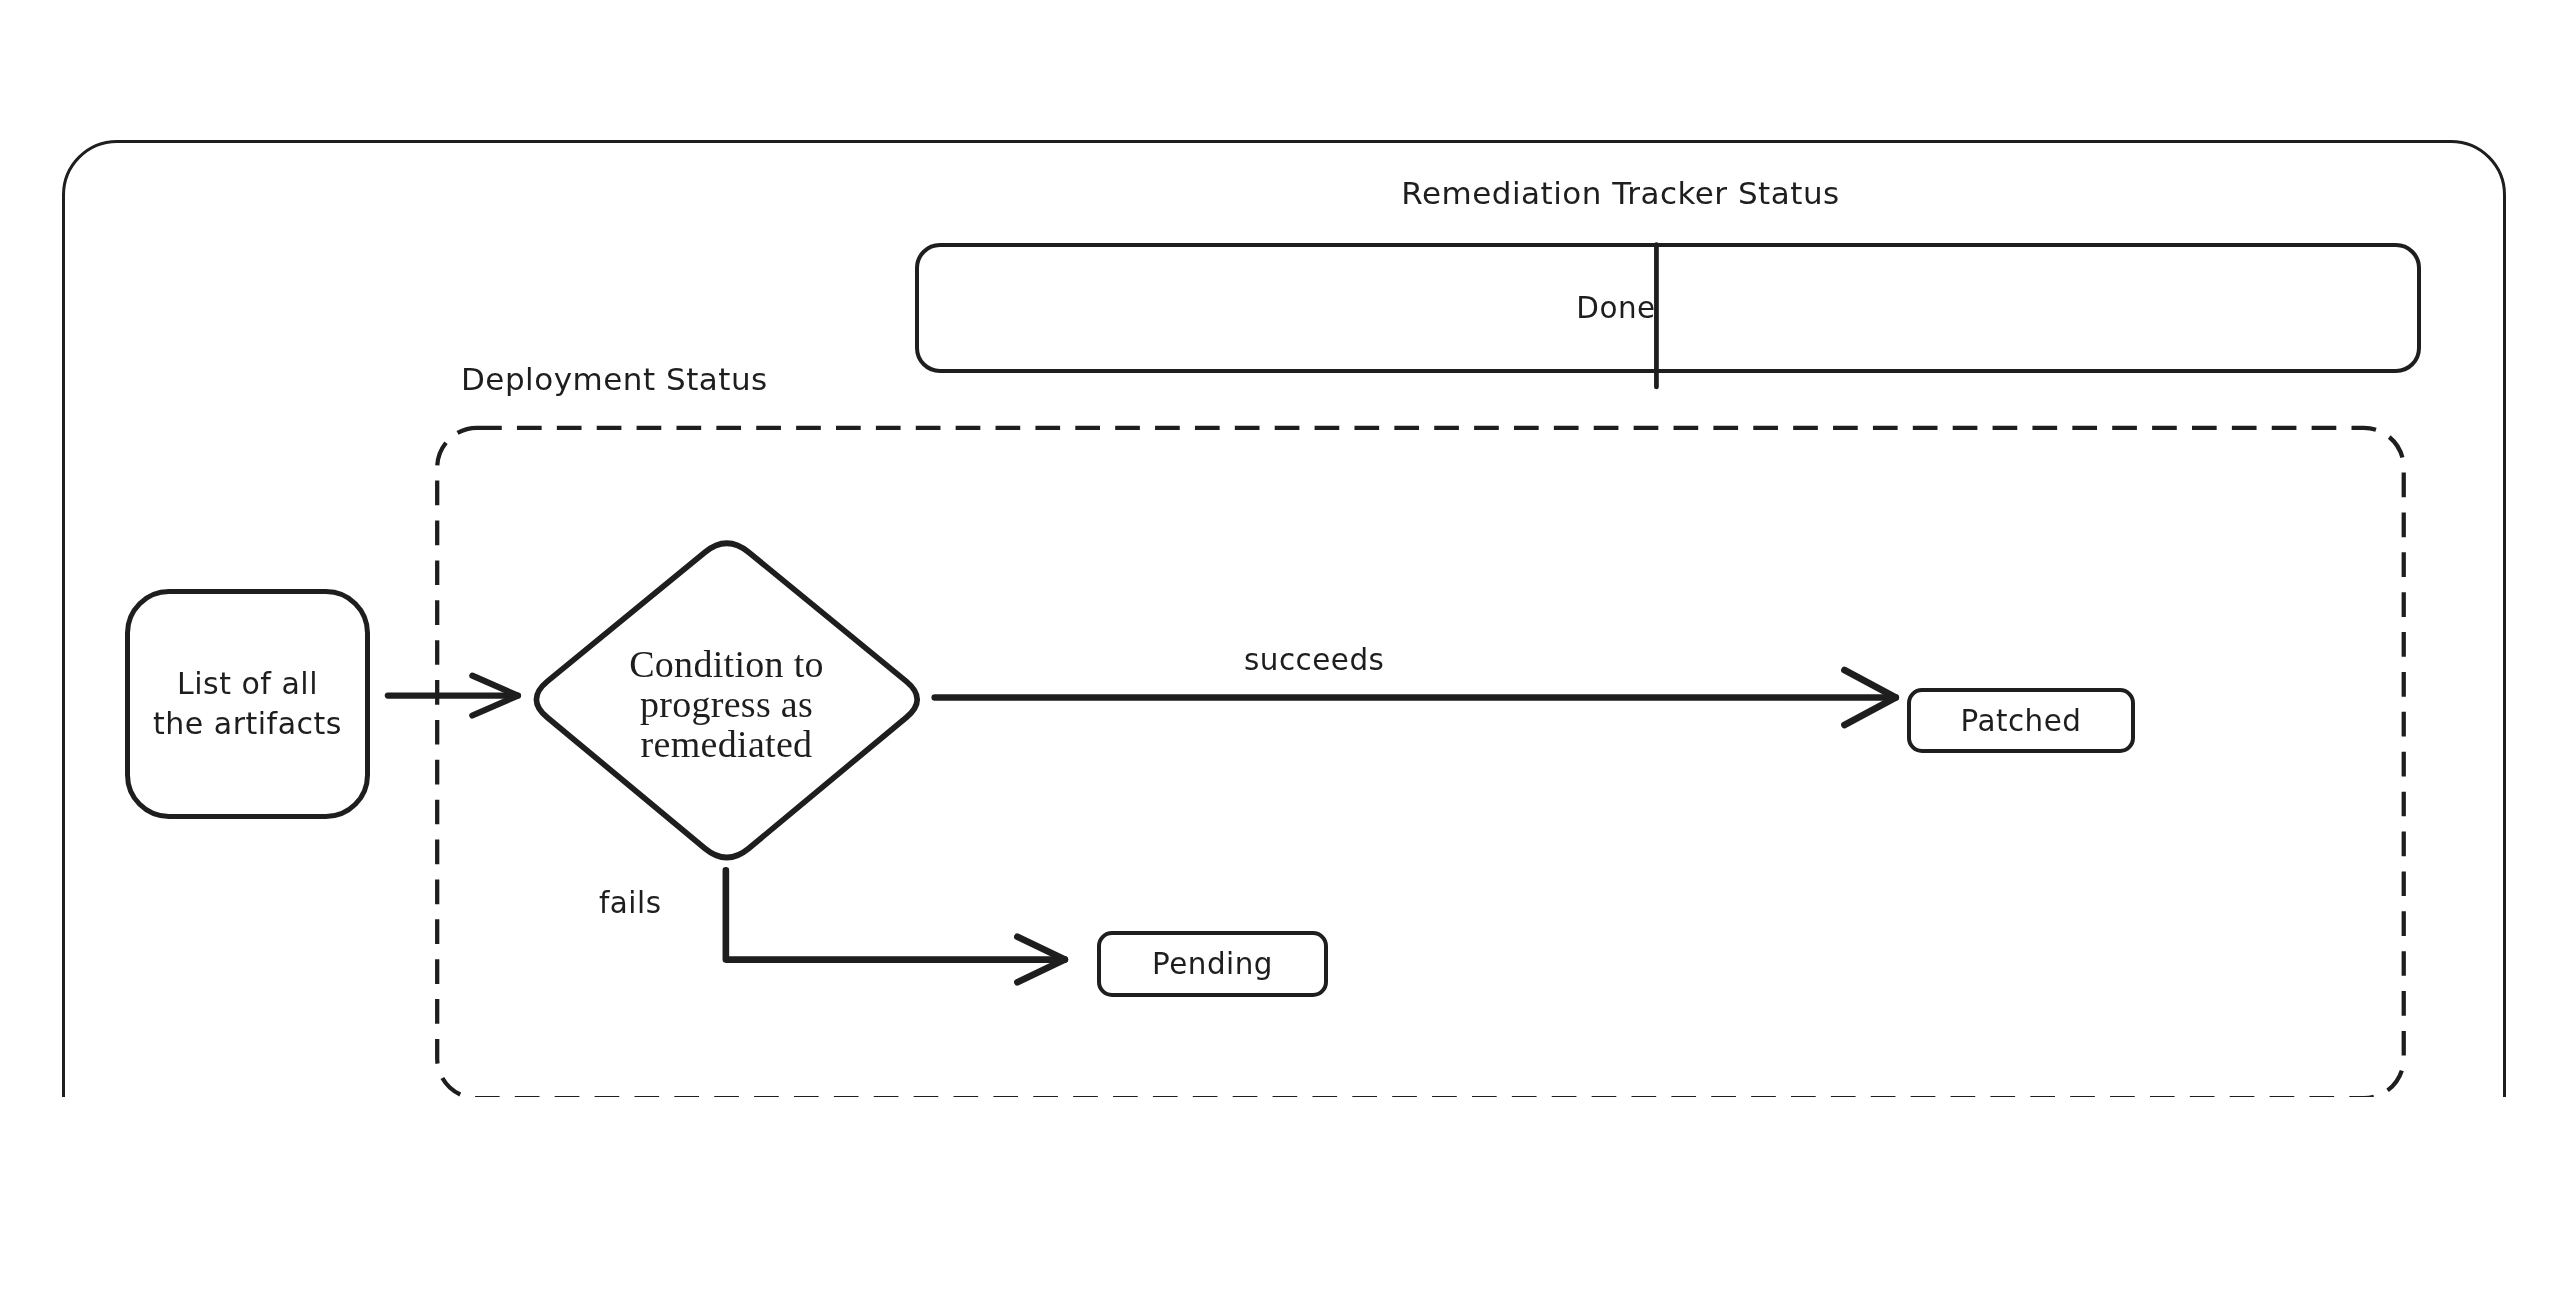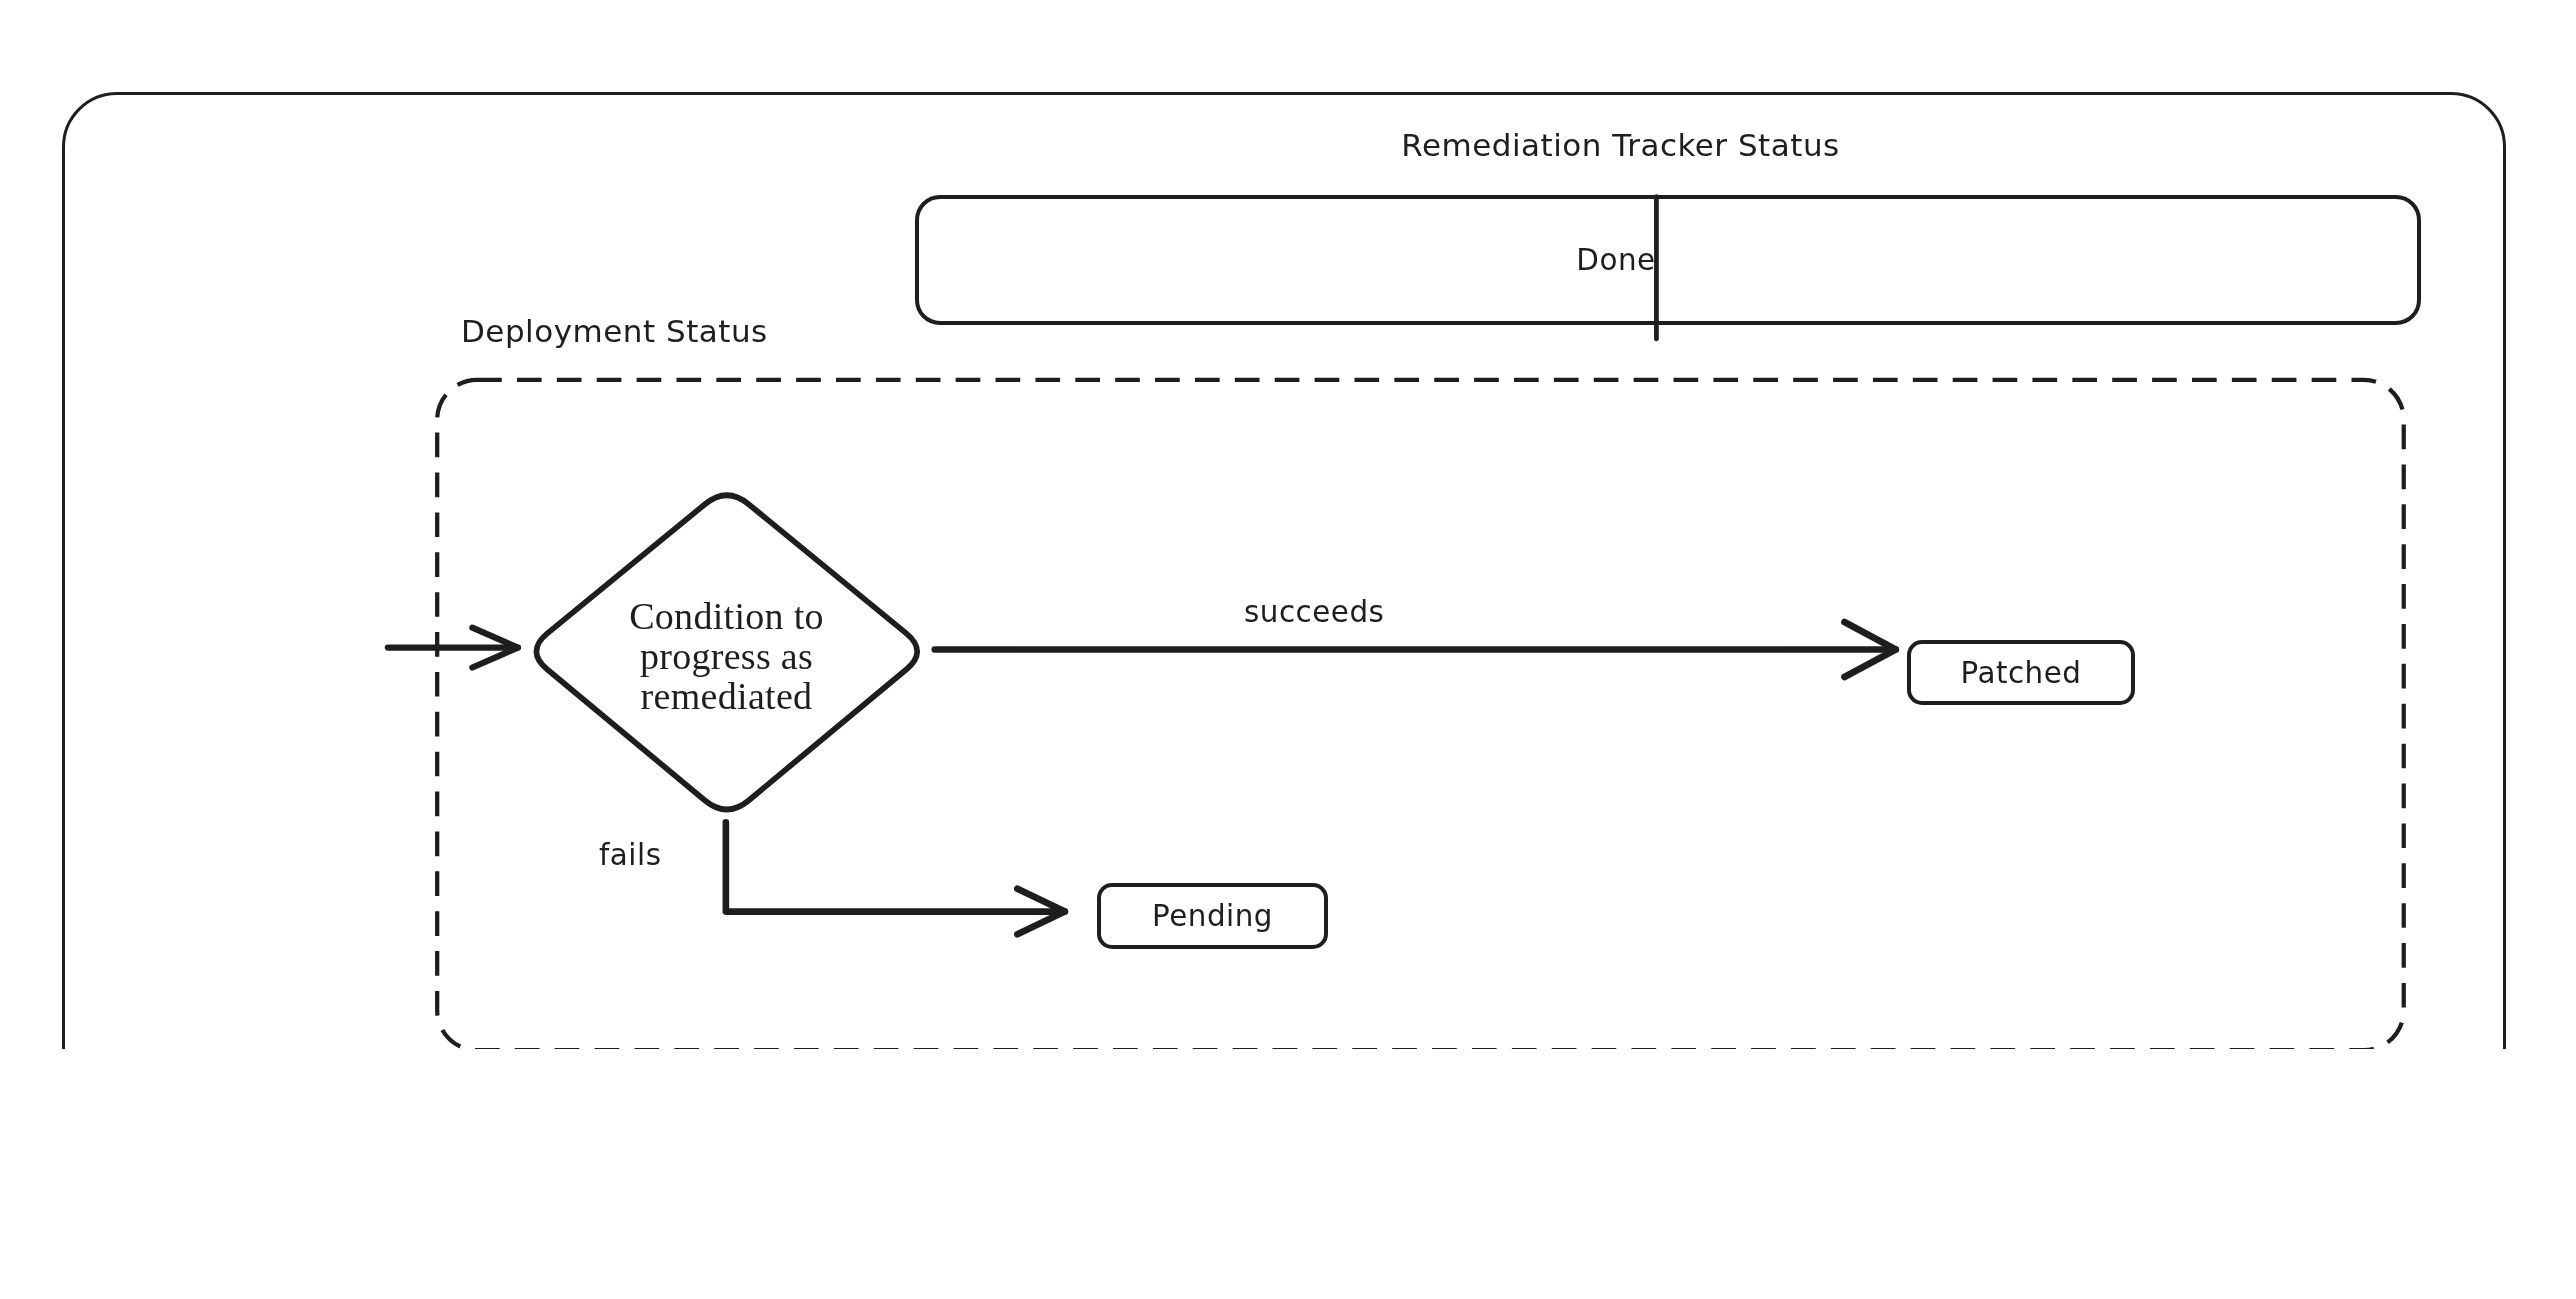--- a/index.html
+++ b/index.html
@@ -1,19 +1,20 @@
 <!DOCTYPE html>
 <html style="font-size:15px"><head>
 <meta charset="utf-8">
 <style>
   html,body{margin:0;padding:0;background:#ffffff;}
   .canvas{
     position:relative;width:2576px;height:1049px;background:#ffffff;
     font-family:"DejaVu Sans","Liberation Sans",sans-serif;color:#1e1e1e;
     overflow:hidden;
+    margin-top:48px;
   }
   .abs{position:absolute;box-sizing:border-box;}
   .outer-box{
     left:62px;top:92px;width:2444px;height:1131px;
     border:3.8px solid #1e1e1e;border-radius:55px;z-index:0;
   }
   .overlay{left:0;top:0;width:2576px;height:1299px;z-index:1;pointer-events:none;}
   .title{
     left:1288px;top:127px;width:665px;text-align:center;
     font-size:31px;letter-spacing:0.5px;z-index:2;
@@ -86,20 +87,24 @@
   <div class="abs title">Remediation Tracker Status</div>
 
   <div class="abs tracker-bar">
     <div class="bar-cell right">
       <span class="cell-label">Done</span>
     </div>
   </div>
 
   <div class="abs deployment-label">Deployment Status</div>
 
+  <div class="abs node artifacts-box">
+    <span>List of all</span>
+    <span>the artifacts</span>
+  </div>
 
   <div class="abs diamond-label">
     <div>Condition to</div>
     <div>progress as</div>
     <div>remediated</div>
   </div>
 
   <div class="abs edge-label succeeds-label">succeeds</div>
 
   <div class="abs edge-label fails-label">fails</div>

